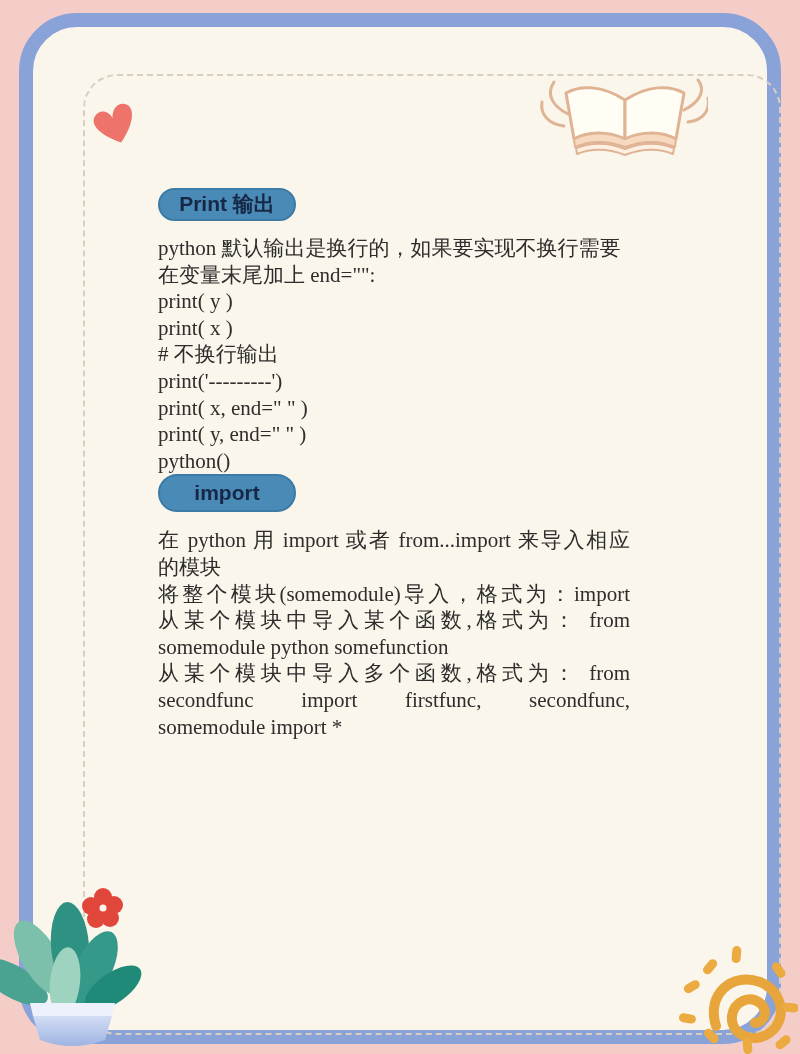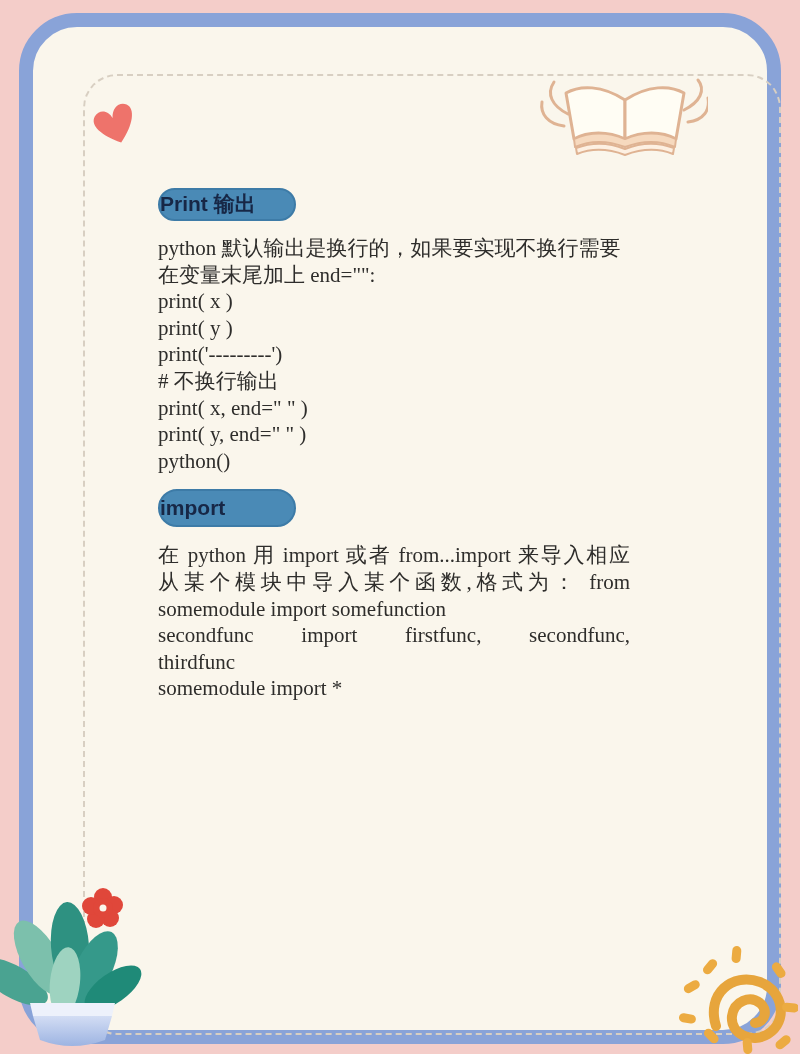--- a/index.html
+++ b/index.html
@@ -28,33 +28,33 @@
   }
   .content{
     position:absolute;
     left:158px;top:188px;
     width:472px;
     color:#2e2d2b;
     font-size:21px;
     line-height:26.6px;
   }
   .badge{
-    display:flex;align-items:center;justify-content:flex-start;
+    display:flex;align-items:center;justify-content:center;
     width:138px;
     background:#4a8ab6;
     border:2px solid #3d7ba7;
     border-radius:20px;
     box-sizing:border-box;
     color:#172746;
     font-family:"Liberation Sans","DejaVu Sans",sans-serif;
     font-weight:700;
     font-size:21px;
   }
   .badge.b1{height:33px;margin-bottom:14px;}
-  .badge.b2{height:38px;margin-top:15px;margin-bottom:15px;}
+  .badge.b2{height:38px;margin-bottom:15px;}
   .line{white-space:pre-wrap;}
   .line.just{text-align:justify;text-align-last:justify;}
   .deco{position:absolute;}
 </style>
 </head>
 <body>
 
 <div class="page">
 
   <div class="card">
@@ -77,36 +77,38 @@
     <path d="M36,67 C52,60 70,60 87,67 C104,60 122,60 138,67 L137,75 C121,68 103,69 87,75 C71,69 53,68 37,75 Z" fill="#f6d9be" stroke="#dfb393" stroke-width="2" stroke-linejoin="round"></path>
     <path d="M38,76 C54,70 70,70 87,77 C104,70 120,70 136,76 L135,82 C120,76 103,77 87,83 C71,77 54,76 39,82 Z" fill="#fdf0e2" stroke="#dfb393" stroke-width="2" stroke-linejoin="round"></path>
   </svg>
 
   <div class="content">
     <div class="badge b1">
       <span>Print 输出</span>
     </div>
     <div class="line">python 默认输出是换行的，如果要实现不换行需要</div>
     <div class="line">在变量末尾加上 end="":</div>
+    <div class="line">print( y )</div>
     <div class="line">print( x )</div>
-    <div class="line">print( y )</div>
+    <div class="line"># 不换行输出</div>
     <div class="line">print('---------')</div>
-    <div class="line"># 不换行输出</div>
     <div class="line">print( x, end=" " )</div>
     <div class="line">print( y, end=" " )</div>
     <div class="line">python()</div>
 
     <div class="badge b2">
       <span>import</span>
     </div>
     <div class="line just">在 python 用 import 或者 from...import 来导入相应</div>
+    <div class="line">的模块</div>
+    <div class="line just">将整个模块(somemodule)导入，格式为：import</div>
     <div class="line just">从某个模块中导入某个函数,格式为： from</div>
-    <div class="line">somemodule import somefunction</div>
+    <div class="line">somemodule python somefunction</div>
+    <div class="line just">从某个模块中导入多个函数,格式为： from</div>
     <div class="line just">secondfunc import firstfunc, secondfunc,</div>
-    <div class="line">thirdfunc</div>
     <div class="line">somemodule import *</div>
   </div>
 
   <svg class="deco" style="left:-8px;top:880px;" width="160" height="175" viewBox="0 0 160 175">
     <defs>
       <linearGradient id="potg" x1="0" y1="0" x2="0" y2="1">
         <stop offset="0" stop-color="#d3ddf4"></stop>
         <stop offset="1" stop-color="#9db4e2"></stop>
       </linearGradient>
     </defs>

